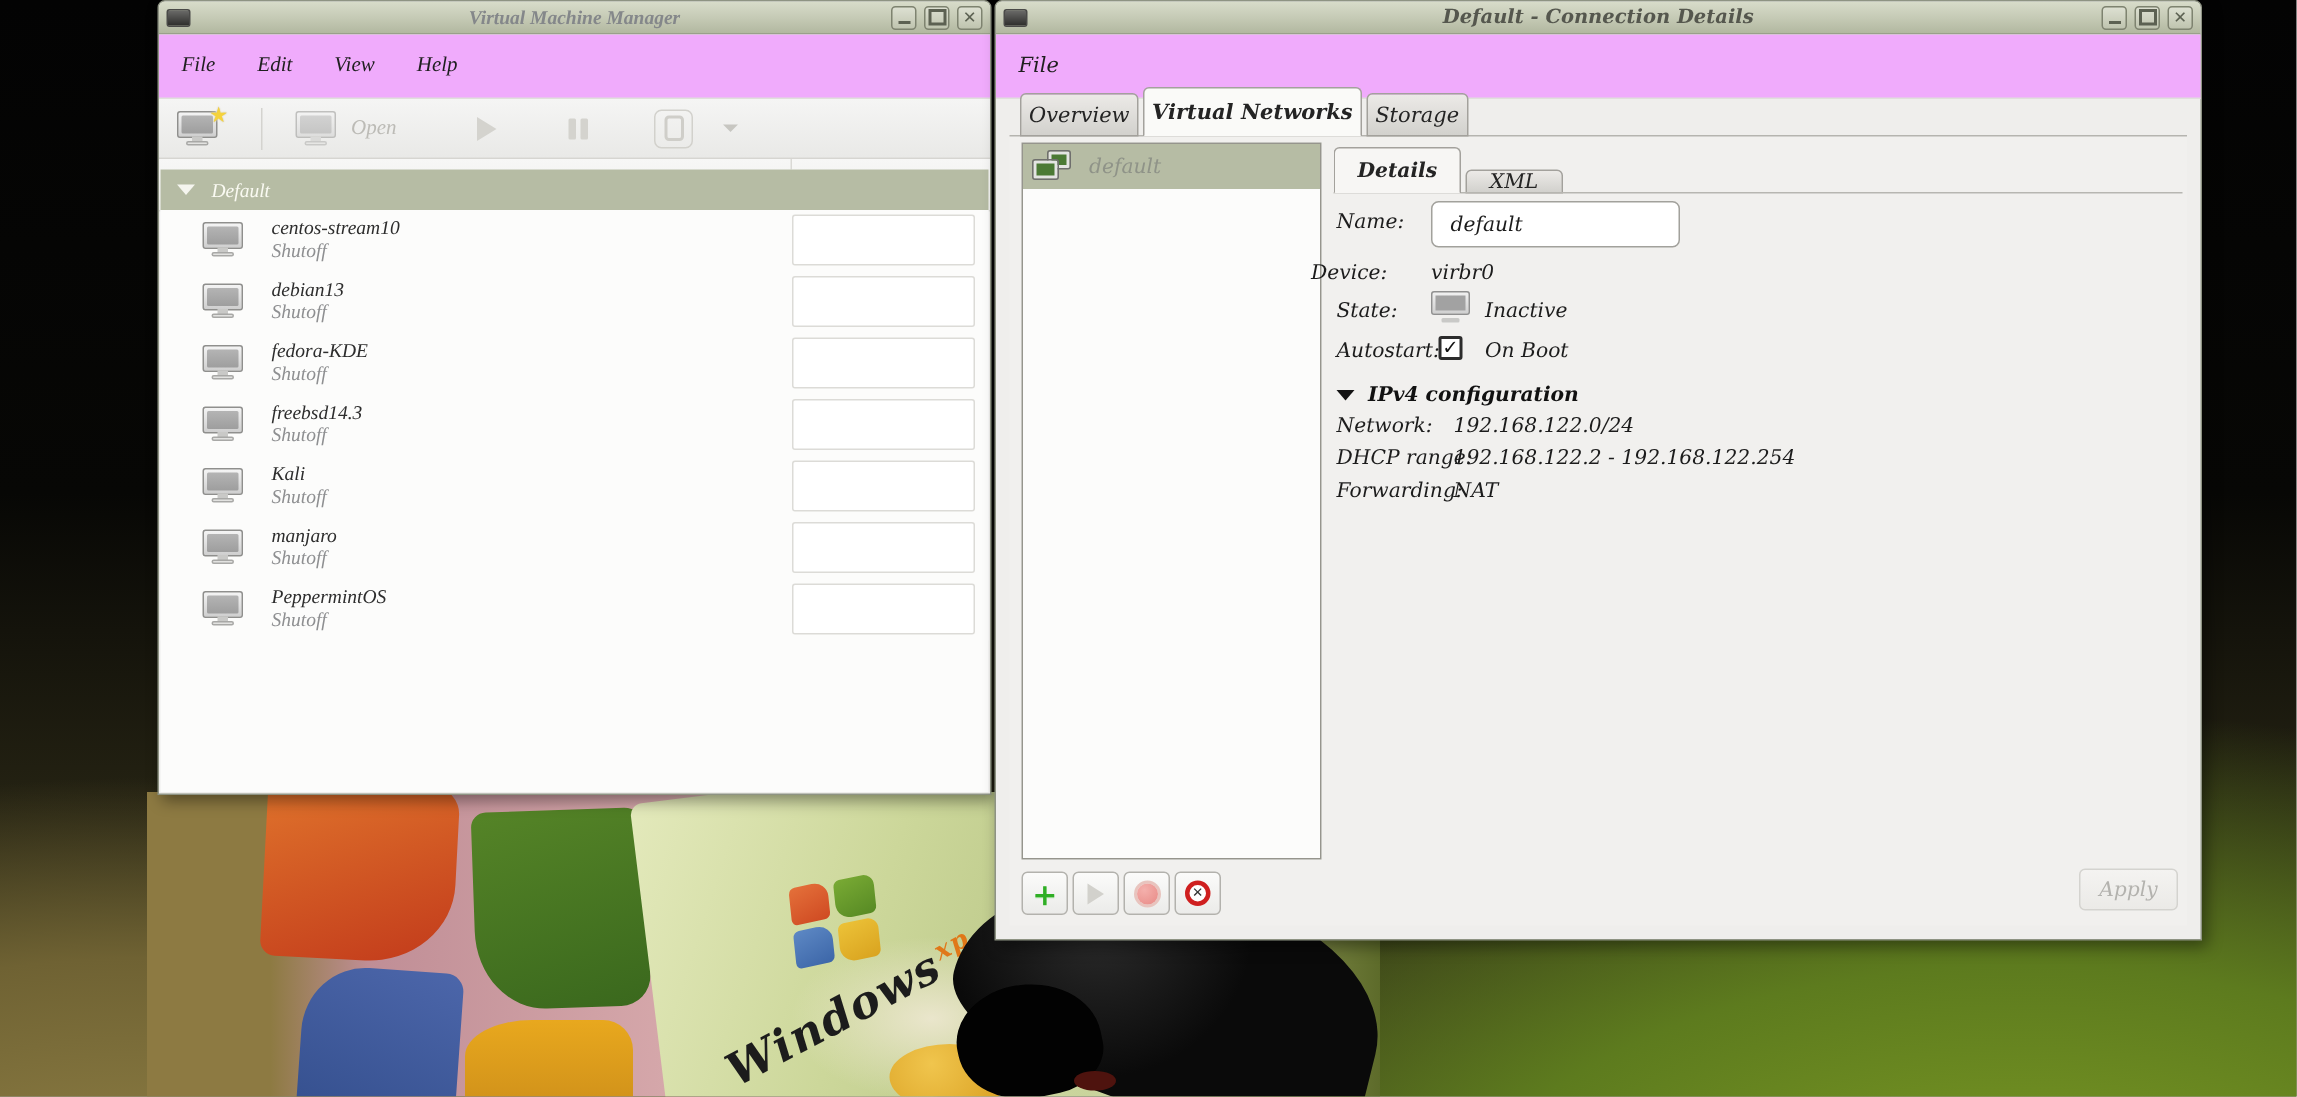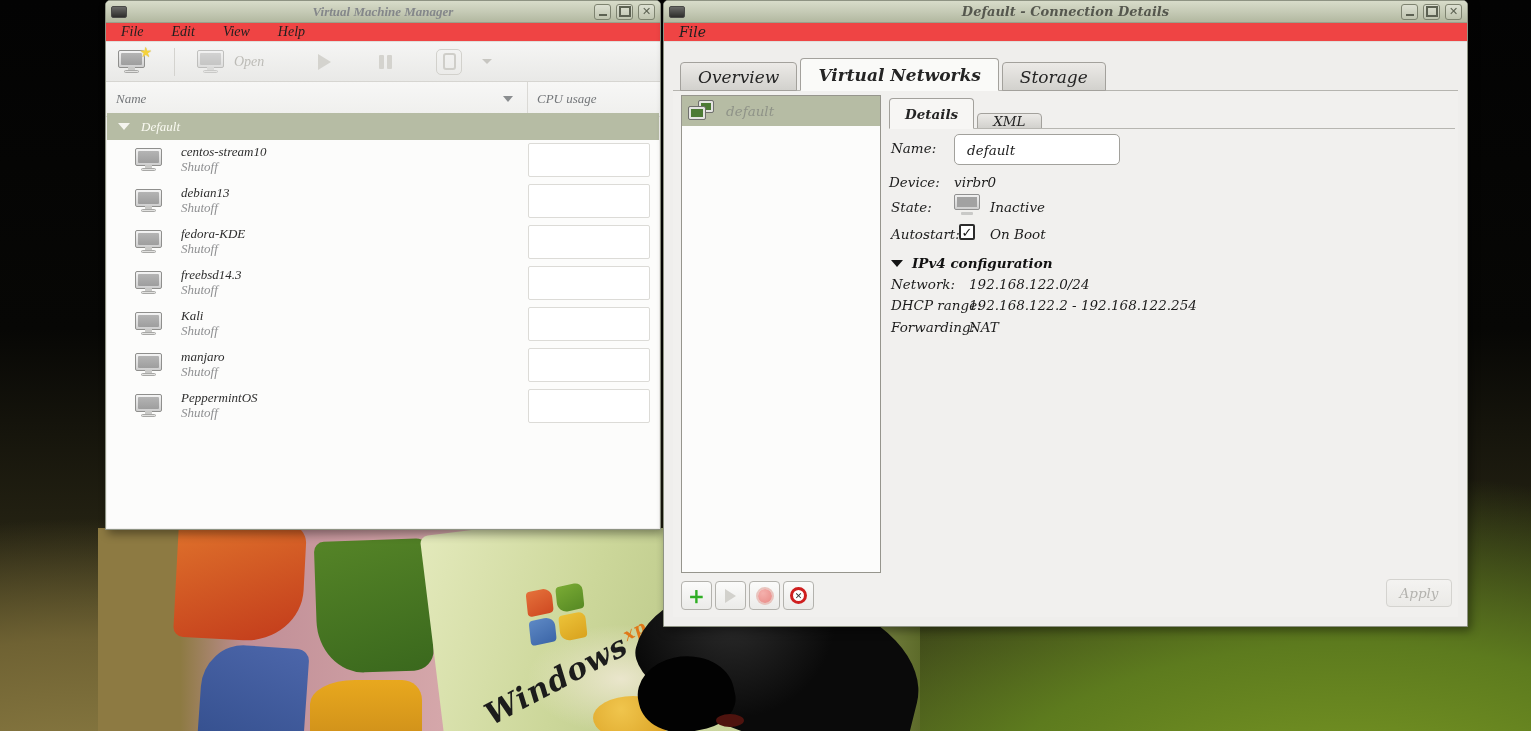--- a/index.html
+++ b/index.html
@@ -39,21 +39,21 @@
   
   .window { position:absolute; background:#efeeec; border:1px solid #8e9383; border-radius:5px 5px 0 0; box-shadow:3px 4px 10px rgba(0,0,0,0.4); }
   .titlebar { height:22px; background:linear-gradient(180deg,#d8dcca 0%,#c4c9b4 55%,#b2b8a0 100%); border-bottom:1px solid #9aa08b; border-radius:4px 4px 0 0; display:flex; align-items:center; padding:0 5px; position:relative; }
   .tb-title { position:absolute; left:0; right:0; text-align:center; font-size:13px; font-weight:bold; pointer-events:none; }
   .tb-ico { width:16px; height:12px; background:linear-gradient(180deg,#6a6a68,#2e2e2c); border:1px solid #4a4a48; border-radius:2px; z-index:1; }
   .winbtns { margin-left:auto; display:flex; gap:5px; z-index:1; }
   .wb { width:17px; height:16px; border:1px solid #7e8370; border-radius:3px; background:linear-gradient(180deg,#dde0d2,#bfc4af); display:flex; align-items:center; justify-content:center; font-style:normal; }
   .wb-min::after { content:""; width:8px; height:2px; background:#5c6152; margin-top:6px; }
   .wb-max::after { content:""; width:8px; height:7px; border:2px solid #5c6152; }
   .wb-close::after { content:"\2715"; font-family:"DejaVu Sans",sans-serif; font-size:11px; font-weight:bold; color:#5c6152; }
-  .menubar { height:19px; display:flex; align-items:center; gap:28px; padding-left:15px; background:#ef4444; border-bottom:1px solid #e0dfdb; font-size:14px; color:#1f1f1f; }
+  .menubar { height:43px; display:flex; align-items:center; gap:28px; padding-left:15px; background:#f0abfc; border-bottom:1px solid #e0dfdb; font-size:14px; color:#1f1f1f; }
   .menu-item { cursor:default; }
 
   
   #vmm { left:105px; top:0; width:556px; height:530px;font-family:Liberation Serif, serif; }
   .toolbar { height:40px; display:flex; align-items:center; background:linear-gradient(180deg,#f5f5f4,#e9e9e7); border-bottom:1px solid #d6d5d1; padding-left:12px; gap:20px; }
   .tsep { width:1px; height:28px; background:#d4d3cf; margin:0 2px; }
   .mon { position:relative; width:27px; height:23px; }
   .mon-scr { position:absolute; left:0; right:0; top:0; height:18px; background:linear-gradient(180deg,#f4f4f4,#cfcfcf); border:1px solid #8f8f8d; border-radius:2px; }
   .mon-scr::after { content:""; position:absolute; left:2px; right:2px; top:2px; bottom:2px; background:linear-gradient(180deg,#b4b4b4,#9e9e9e); border-radius:1px; }
   .mon-neck { position:absolute; bottom:2px; left:10px; width:7px; height:4px; background:#c9c9c7; }
@@ -77,21 +77,21 @@
   .gr-arrow { width:0; height:0; border-left:6px solid transparent; border-right:6px solid transparent; border-top:7px solid #f5f5ef; }
   .vm-row { height:41px; position:relative; background:#fcfcfb; }
   .vm-ico { position:absolute; left:28px; top:8px; }
   .vm-name { position:absolute; left:74px; top:4px; font-size:13px; color:#2d2d2d; }
   .vm-state { position:absolute; left:74px; top:19px; font-size:13px; color:#8e8f91; }
   .cpu-cell { position:absolute; left:421px; top:3px; width:122px; height:34px; background:#ffffff; border:1px solid #dcdbd7; border-radius:2px; }
 
   
   #conn { left:663px; top:0; width:805px; height:627px; }
   .tabs { position:absolute; top:56px; left:16px; display:flex; align-items:flex-end; height:34px; z-index:3; }
-  .tab { height:29px; padding:0 17px; display:flex; align-items:center; background:linear-gradient(180deg,#eceae7,#d2d1cd); border:1px solid #a3a19c; margin-right:3px; border-radius:4px 4px 0 0; font-size:17px; color:#242424; }
+  .tab { height:29px; padding:0 5px; display:flex; align-items:center; background:linear-gradient(180deg,#eceae7,#d2d1cd); border:1px solid #a3a19c; margin-right:3px; border-radius:4px 4px 0 0; font-size:14px; color:#242424; }
   .tab.active { height:33px; background:#fafaf8; border-bottom:1px solid #fafaf8; font-weight:bold;margin-top:33px; }
   .page { position:absolute; left:9px; right:9px; top:89px; bottom:9px; background:#f1f0ee; border-top:1px solid #b5b4af; }
   .netlist { position:absolute; left:8px; top:4px; width:200px; height:478px; background:#fcfcfb; border:1px solid #96958d; }
   .net-row { height:30px; background:#b6bca4; display:flex; align-items:center; padding-left:7px; gap:11px; color:#8f9388; font-size:13.5px; }
   .net-ico { position:relative; width:26px; height:20px; font-style:normal; }
   .net-ico i { position:absolute; display:block; border:2px solid #e4e4e2; outline:1px solid #6f6f6d; background:#4c7a35; border-radius:1px; }
   .net-ico .m-back { left:10px; top:0; width:14px; height:11px; }
   .net-ico .m-front { left:0; top:6px; width:16px; height:12px; }
   .netbtns { position:absolute; left:8px; top:490px; display:flex; gap:3px; }
   .nbtn { width:31px; height:29px; border:1px solid #b3b2ad; border-radius:4px; background:linear-gradient(180deg,#fbfbfa,#ebebe9); display:flex; align-items:center; justify-content:center; font-style:normal; }
@@ -317,21 +317,21 @@
 
     <div class="subtabs">
       <div class="subtab active">Details</div>
       <div class="subtab">XML</div>
     </div>
     <div class="hline"></div>
 
     <div class="fl" style="left:218px; top:49px;">Name:</div>
     <input class="name-input" type="text" value="default" style="">
 
-    <div class="fl" style="left:216px; top:83px;">Device:</div>
+    <div class="fl" style="left:201px; top:83px;">Device:</div>
     <div class="fv" style="left:281px; top:83px;">virbr0</div>
 
     <div class="fl" style="left:218px; top:108px;">State:</div>
     <div class="state-ico">
       <div class="smon">
           <div class="smon-scr"></div>
           <div class="smon-base"></div>
         </div>
     </div>
     <div class="fv" style="left:317px; top:108px;">Inactive</div>

